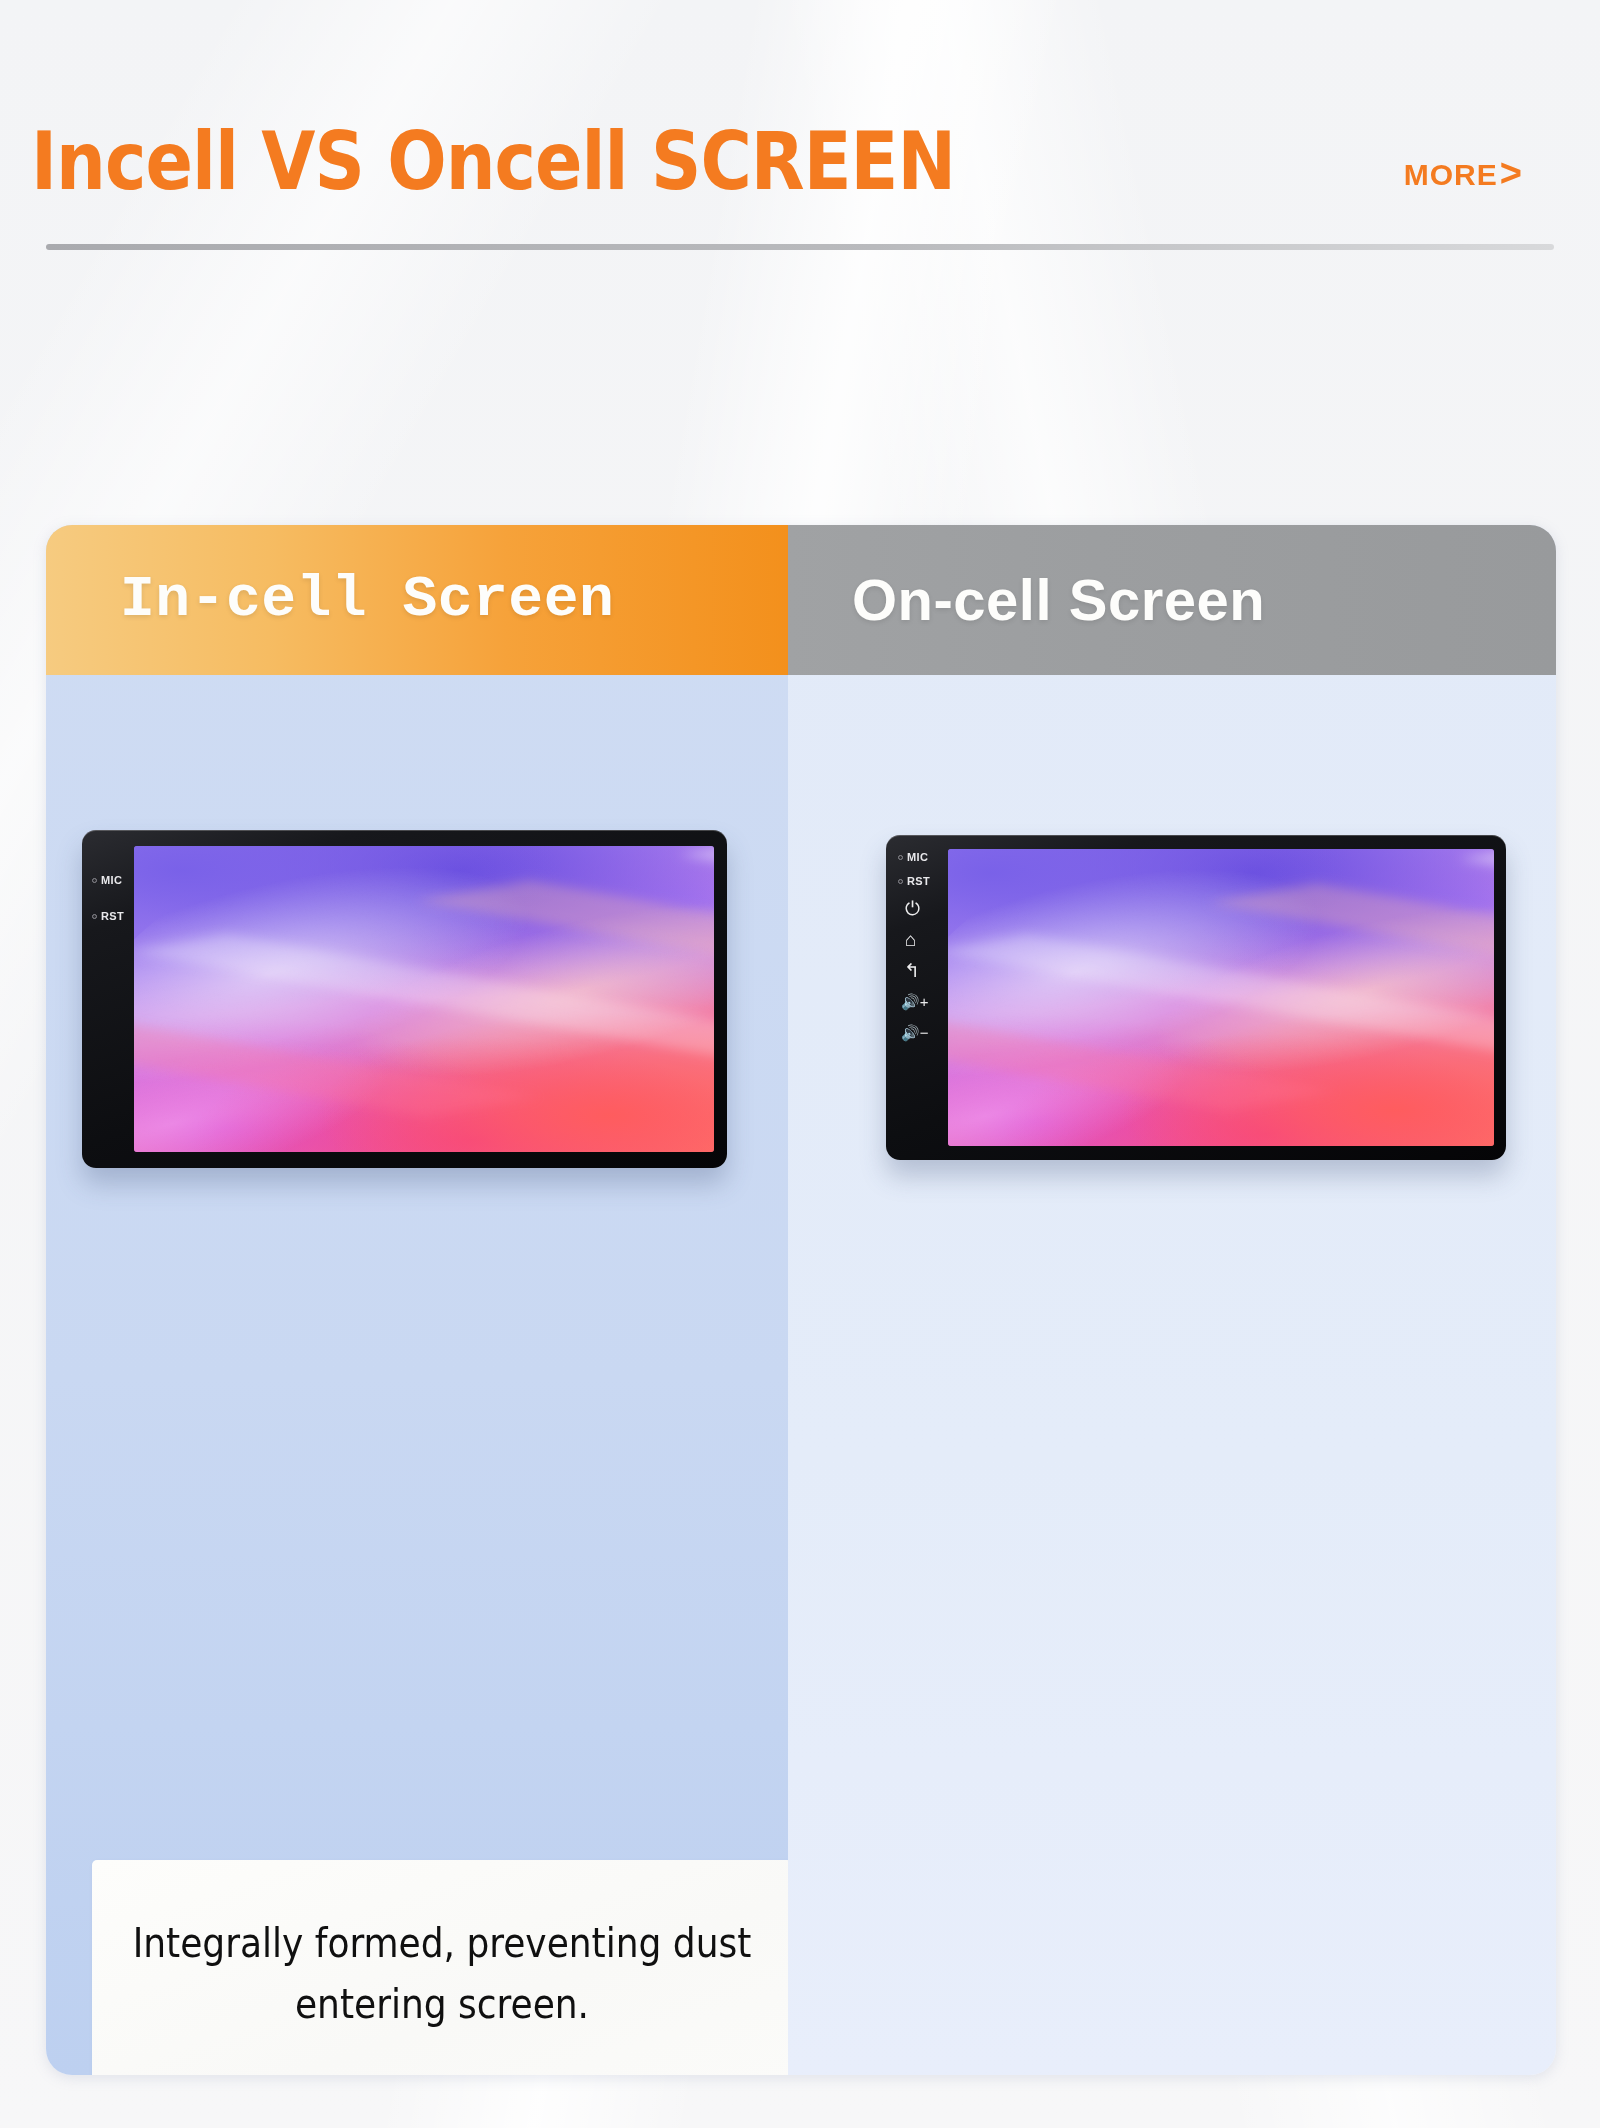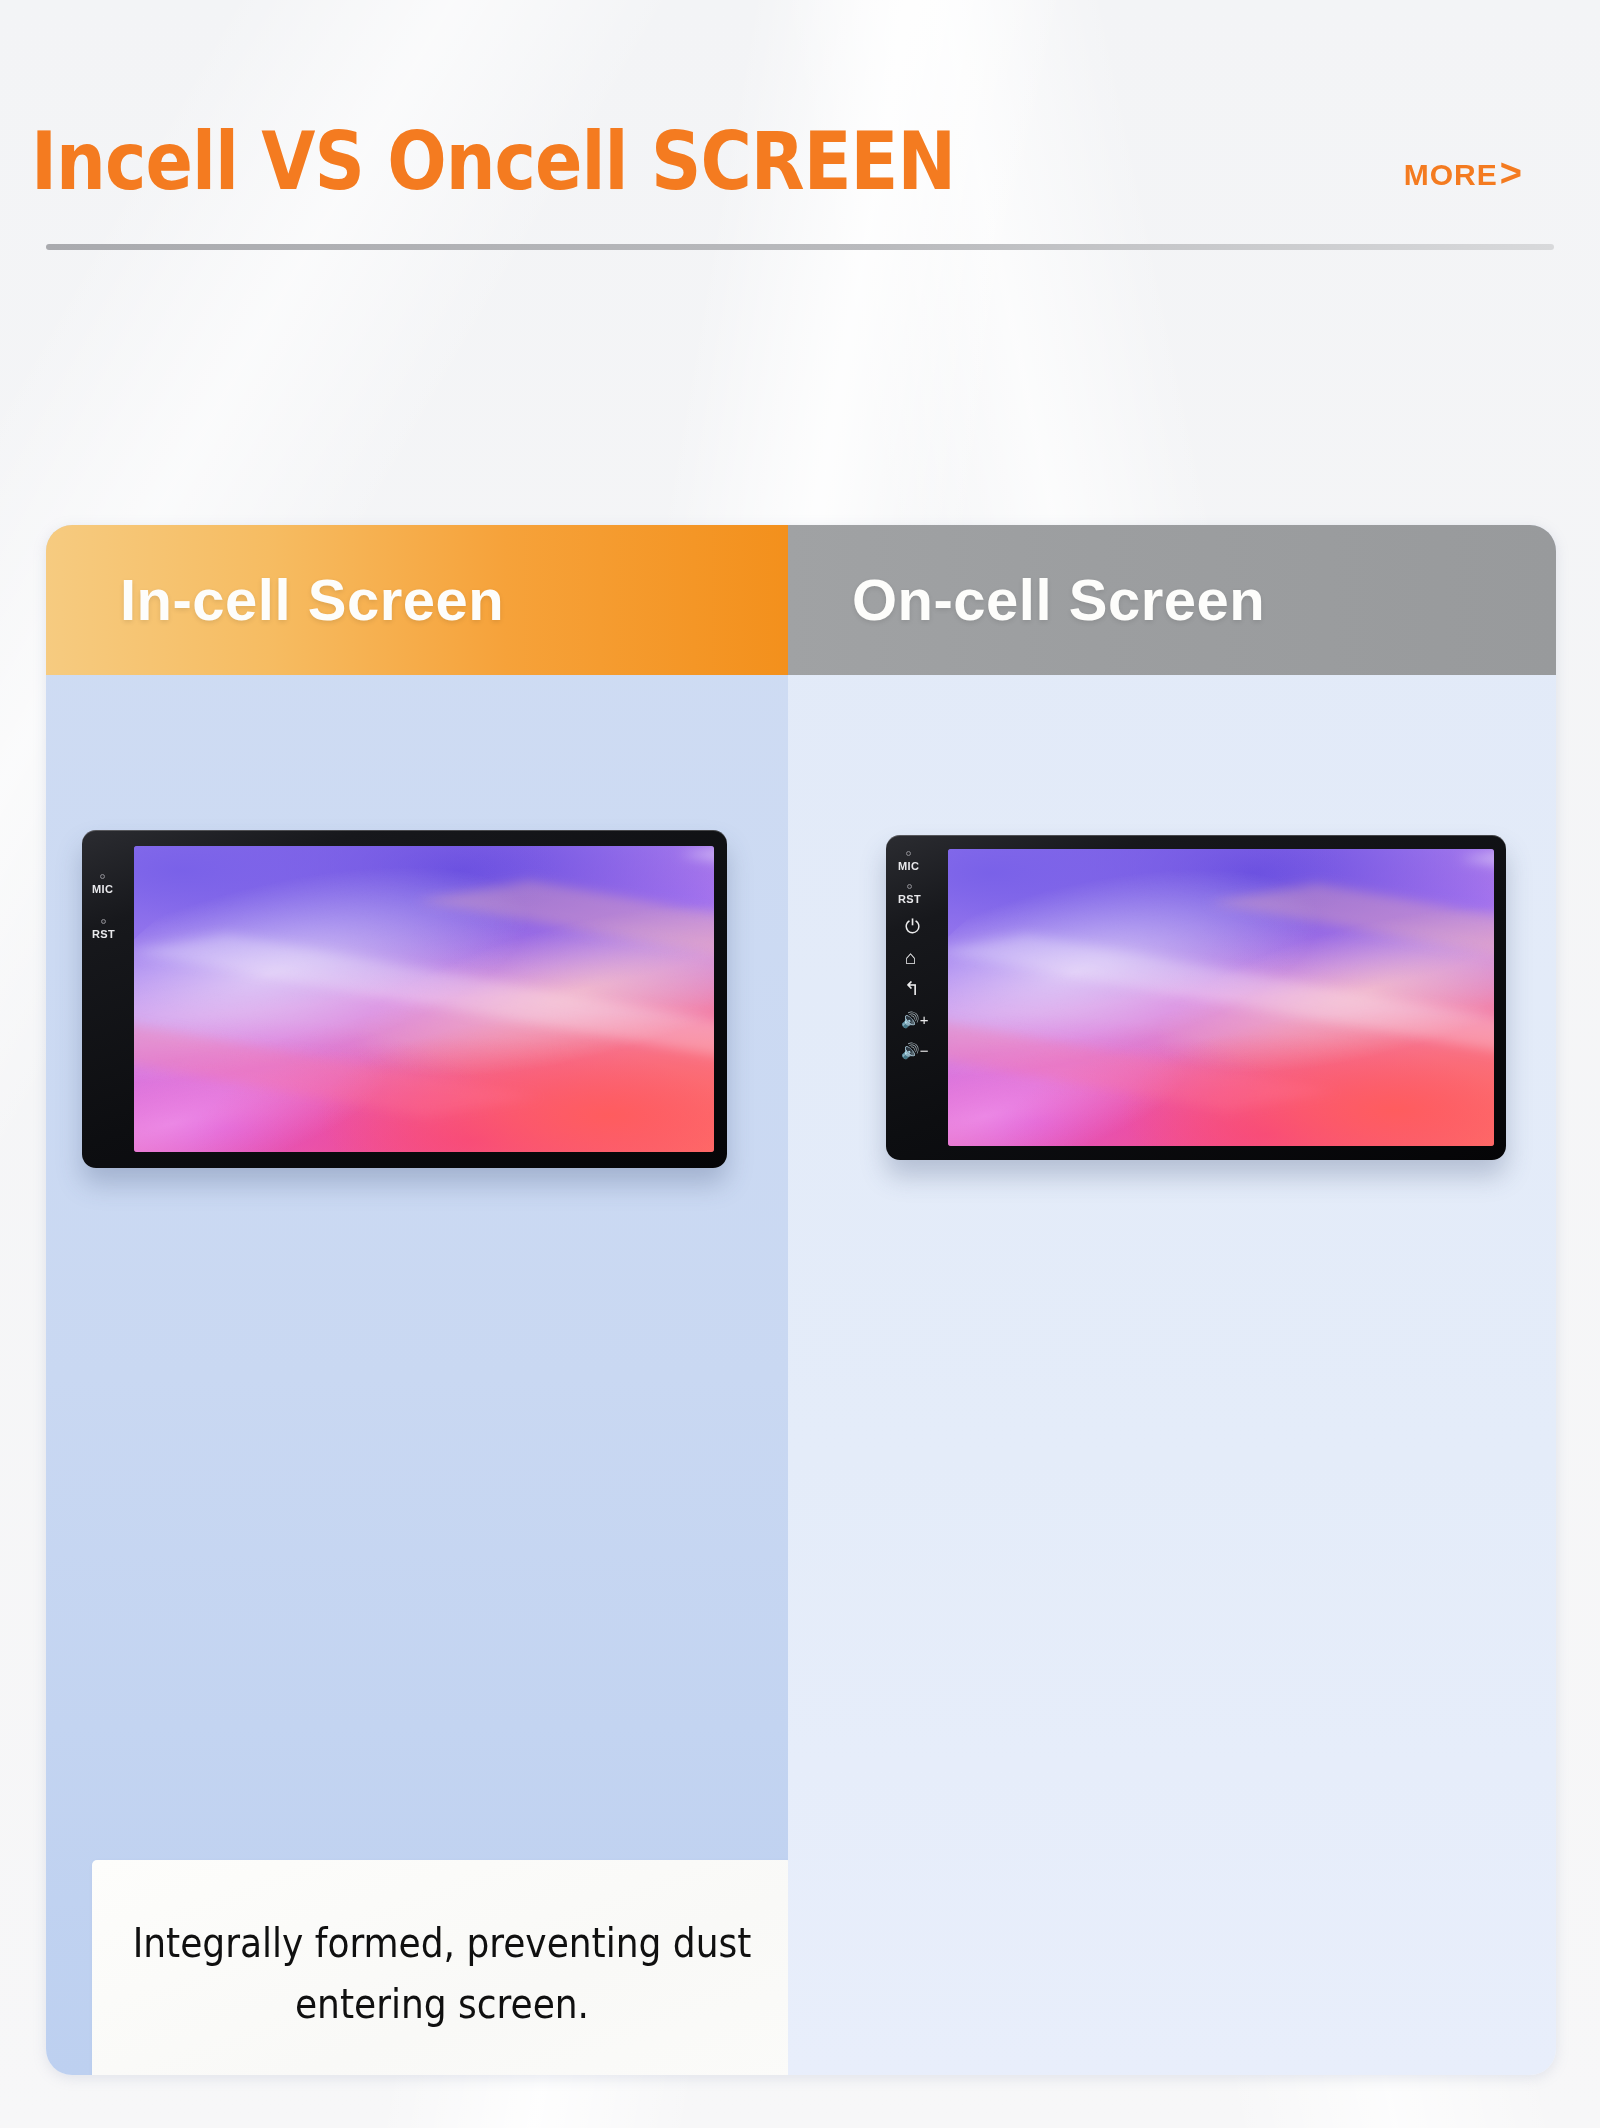--- a/index.html
+++ b/index.html
@@ -65,21 +65,21 @@
     color:#fdfdfb;font-weight:bold;
     font-size:58px;line-height:58px;
     margin-left:74px;letter-spacing:.5px;
     text-shadow:0 2px 5px rgba(0,0,0,.10);
   }
   .chead-right .chead-title{
     margin-left:64px;
     font-family:"Liberation Sans",sans-serif;
   }
   .chead-left .chead-title{
-    font-family:Liberation Sans, sans-serif;
+    font-family:Liberation Mono, monospace;
   }
 
   
   .device{position:absolute;}
   .bezel{
     width:100%;height:100%;
     background:linear-gradient(160deg,#2b2c31 0%,#17181c 18%,#0d0e11 55%,#050507 100%);
     border-radius:14px;
     box-shadow:0 16px 26px rgba(60,80,120,.28), inset 0 1px 0 rgba(255,255,255,.22);
     position:relative;box-sizing:border-box;
@@ -117,21 +117,21 @@
                       rgba(255,255,255,.25) 42% 49%, rgba(255,255,255,0) 49.4% 64%,
                       rgba(255,120,150,.28) 64% 72%, rgba(255,255,255,0) 72.4% 100%);
     transform:rotate(-10deg);
     filter:blur(6px);
   }
 
   
   .btncol{position:absolute;display:flex;flex-direction:column;align-items:center;}
   .btn-lbl{
     color:#e9e9ec;font-size:11px;font-weight:bold;letter-spacing:.4px;
-    display:flex;align-items:center;gap:4px;flex-direction:column;
+    display:flex;align-items:center;gap:4px;
   }
   .dot{width:5px;height:5px;border-radius:50%;border:1px solid #8c8c92;box-sizing:border-box;background:#2a2a2e;}
   .gicon{color:#ececed;font-size:19px;line-height:19px;}
 
   
   .boxes-left{position:absolute;left:46px;top:1335px;width:700px;}
   .ibox{
     background:linear-gradient(160deg,#fdfdfb 0%,#f9f9f7 60%,#fbfbf9 100%);
     border-radius:5px;
     display:flex;align-items:center;justify-content:center;

